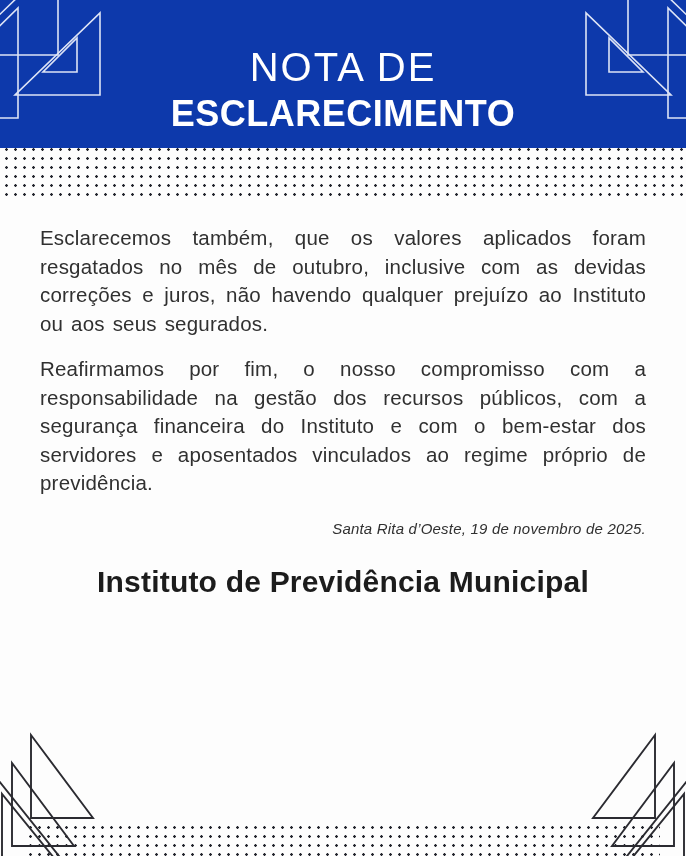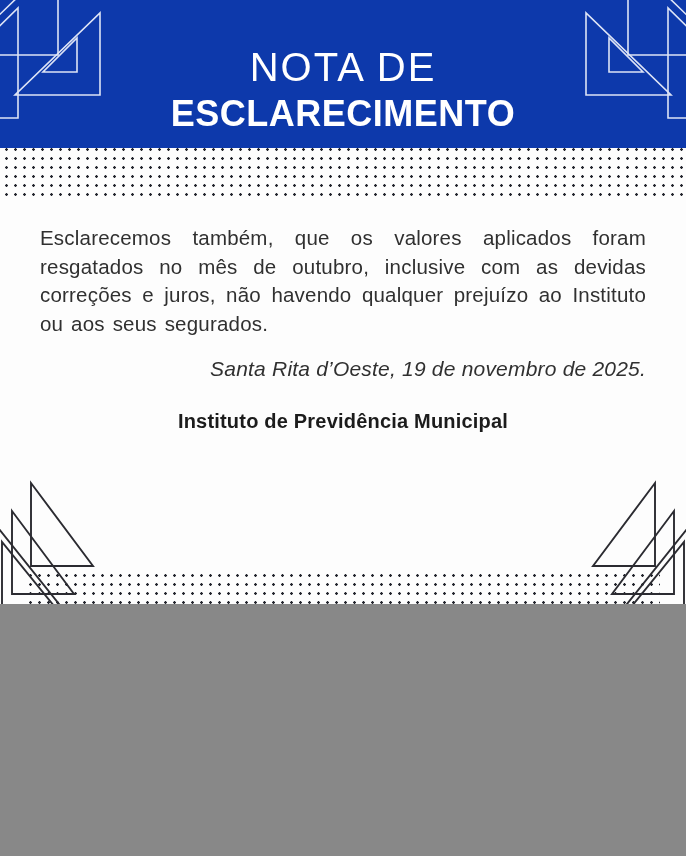--- a/index.html
+++ b/index.html
@@ -6,21 +6,21 @@
     --header-blue:#0d39ab;
     --body-text:#303030;
     --dots:#23252d;
     --triangle-light:#dde4f6;
     --triangle-dark:#2b2b31;
     --page-bg:#fdfdfd;
   }
   html,body{margin:0;padding:0;}
   body{background:#888;font-family:"Liberation Sans","DejaVu Sans",sans-serif;}
   .page{
-    position:relative;width:686px;height:604px;margin:0 auto;
+    position:relative;width:686px;height:856px;margin:0 auto;
     background:var(--page-bg);overflow:hidden;
   }
   
   .banner{
     position:relative;height:148px;background:var(--header-blue);
     overflow:hidden;text-align:center;color:#ffffff;
   }
   .banner .title1{
     margin-top:45px;font-size:40px;font-weight:500;line-height:44px;letter-spacing:2px;
   }
@@ -38,25 +38,25 @@
     background-position:0 3px;
   }
   
   .content{padding:28px 40px 0;}
   .para{
     margin:0 0 17px;font-size:20.5px;line-height:28.5px;color:var(--body-text);
     text-align:justify;letter-spacing:0.2px;word-spacing:2px;
   }
   .para.first{text-indent:7px;}
   .date{
-    margin:17px 0 24px;font-size:21px;line-height:28px;color:var(--body-text);
+    margin:17px 0 24px;font-size:15px;line-height:28px;color:var(--body-text);
     font-style:italic;text-align:right;letter-spacing:0.2px;
   }
   .signature{
-    text-align:center;font-weight:800;font-size:20px;line-height:29px;
+    text-align:center;font-weight:800;font-size:30px;line-height:29px;
     color:#1c1c1c;letter-spacing:0.2px;
   }
   
   .corner{position:absolute;pointer-events:none;}
   .corner polygon{fill:none;vector-effect:non-scaling-stroke;}
   .corner.tl{top:0;left:0;}
   .corner.tr{top:0;right:0;}
   .corner.bl{bottom:0;left:0;}
   .corner.br{bottom:0;right:0;}
   .corner.light polygon{stroke:var(--triangle-light);stroke-width:1.6;}
@@ -81,20 +81,21 @@
       <polygon points="132,8 132,118 245,118"></polygon>
     </svg>
     <div class="title1">NOTA DE</div>
     <div class="title2">ESCLARECIMENTO</div>
   </header>
 
   <div class="dot-band top"></div>
 
   <main class="content">
     <p class="para">Esclarecemos também, que os valores aplicados foram resgatados no mês de outubro, inclusive com as devidas correções e juros, não havendo qualquer prejuízo ao Instituto ou aos seus segurados.</p>
+    <p class="para">Reafirmamos por fim, o nosso compromisso com a responsabilidade na gestão dos recursos públicos, com a segurança financeira do Instituto e com o bem-estar dos servidores e aposentados vinculados ao regime próprio de previdência.</p>
     <p class="date">Santa Rita d’Oeste, 19 de novembro de 2025.</p>
     <div class="signature">
       <div>Instituto de Previdência Municipal</div>
     </div>
   </main>
 
   <div class="dot-band bottom"></div>
 
   <svg class="corner bl dark" width="130" height="140" viewBox="0 0 130 140">
     <polygon points="31,19 31,102 93,102"></polygon>

